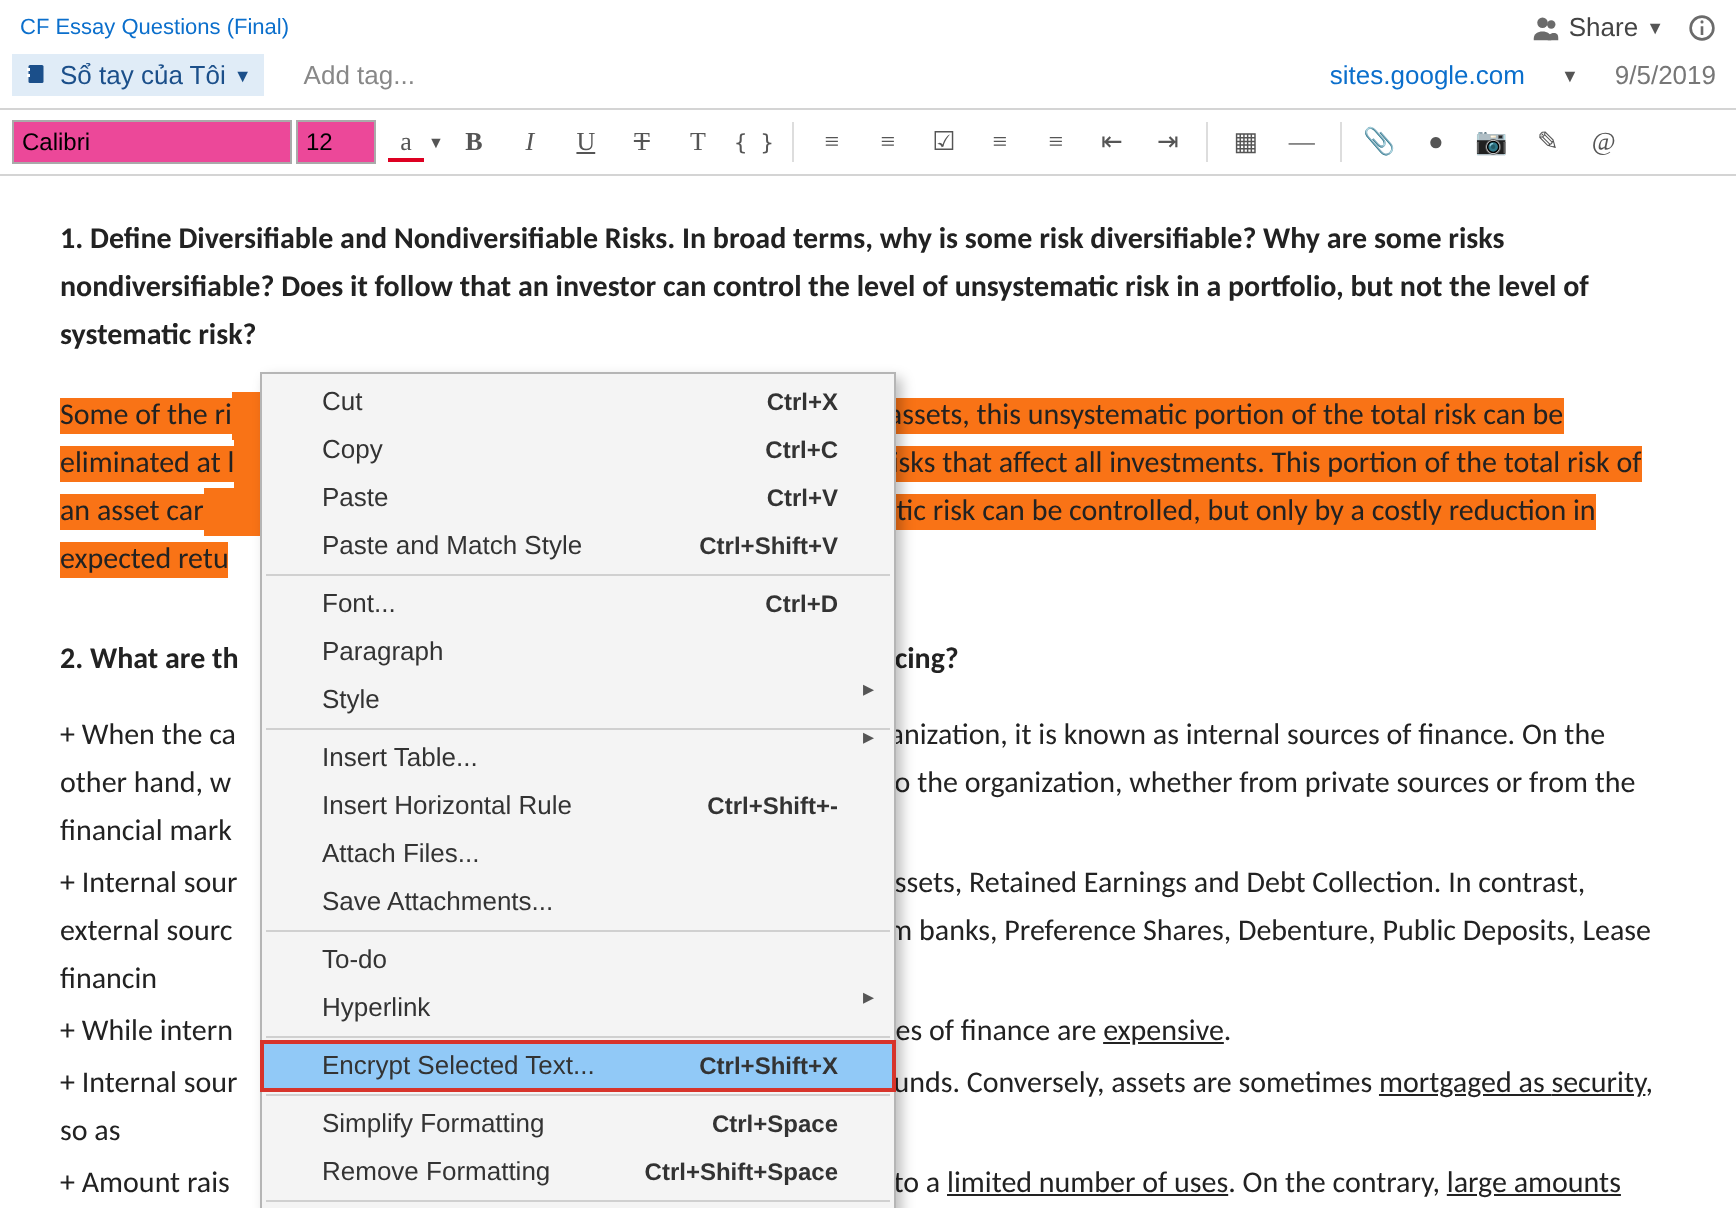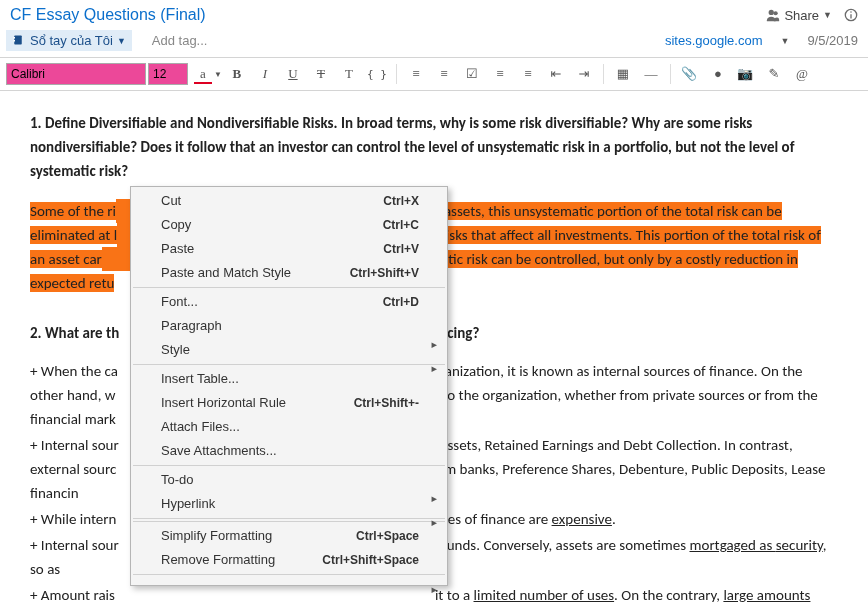--- a/index.html
+++ b/index.html
@@ -13,21 +13,21 @@
     overflow: hidden;
     position: relative;
   }
   .titlebar {
     display: flex;
     align-items: center;
     justify-content: space-between;
     padding: 6px 10px 2px 10px;
     font-size: 13px;
   }
-  .title-link { color: #0b6fcc; font-size: 16px; }
+  .title-link { color: #0b6fcc; font-size: 11px; }
   .title-right { display: flex; align-items: center; gap: 12px; color: #444; }
   .share { display: flex; align-items: center; gap: 4px; cursor: pointer; }
   .gray-icon { display:inline-flex; width:14px; height:14px; }
   svg { display:block; }
   .secondrow {
     display: flex; align-items: center; justify-content: space-between;
     padding: 4px 10px 6px 6px;
     font-size: 13px;
   }
   .notebook-chip {
@@ -292,20 +292,26 @@
         <span class="ctx-short"></span>
       </div>
     </div>
     <div class="ctx-wrap ctx-sub">
       <div class="ctx-item">
         <span>Hyperlink</span>
         <span class="ctx-short"></span>
       </div>
     </div>
     <div class="ctx-sep"></div>
+    <div class="ctx-wrap">
+      <div class="ctx-item" data-selected="true">
+        <span>Encrypt Selected Text...</span>
+        <span class="ctx-short">Ctrl+Shift+X</span>
+      </div>
+    </div>
     <div class="ctx-sep"></div>
     <div class="ctx-wrap">
       <div class="ctx-item">
         <span>Simplify Formatting</span>
         <span class="ctx-short">Ctrl+Space</span>
       </div>
     </div>
     <div class="ctx-wrap">
       <div class="ctx-item">
         <span>Remove Formatting</span>

